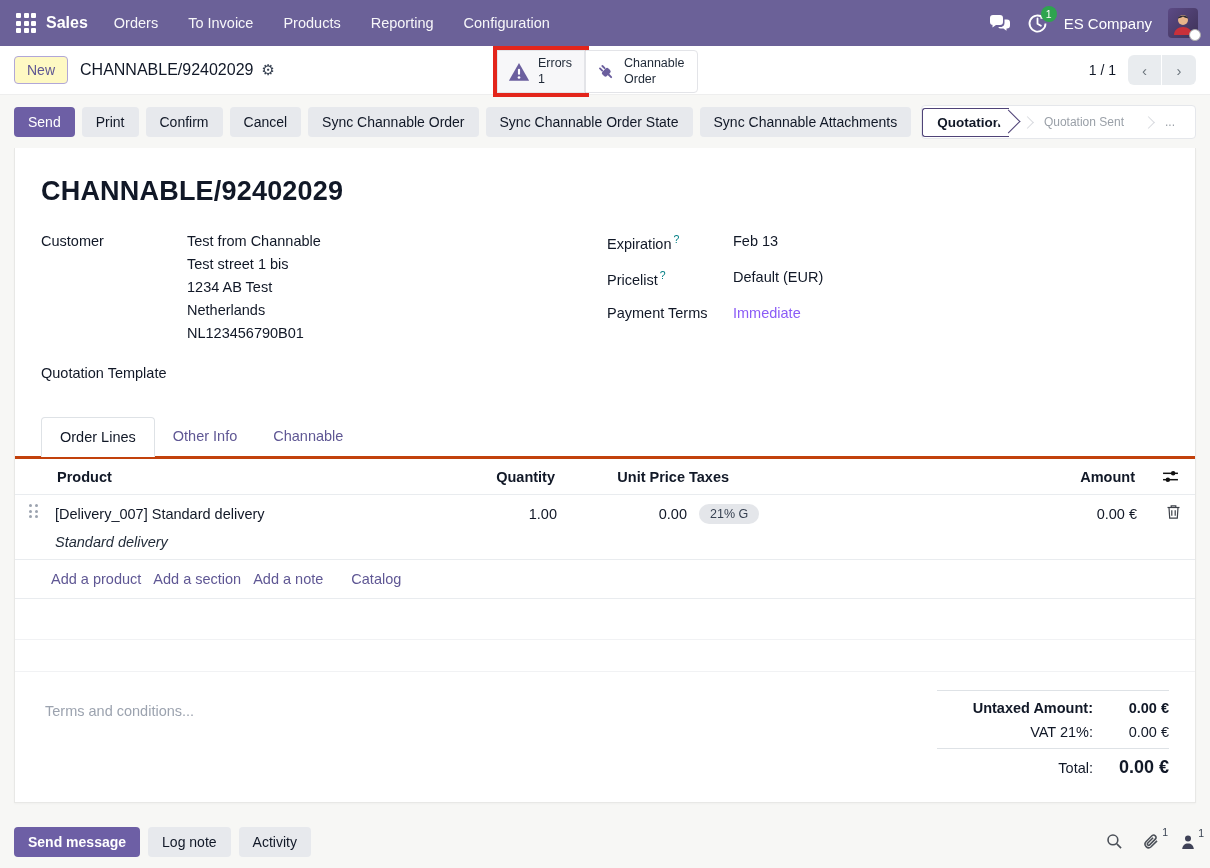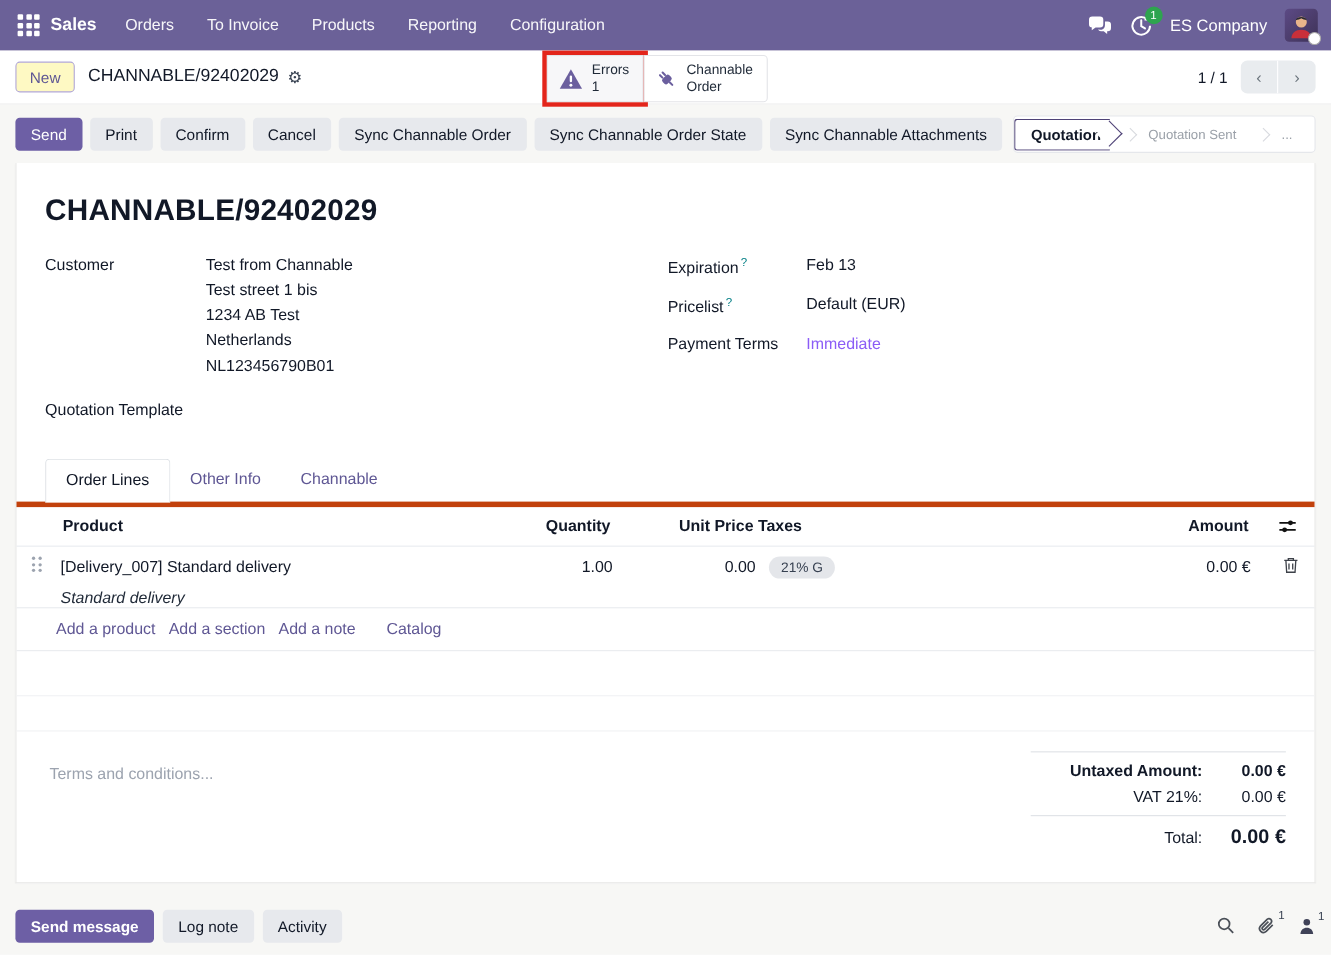--- a/index.html
+++ b/index.html
@@ -81,36 +81,36 @@
   .flabel { width:146px; font-size:14.5px; color:#111827; flex-shrink:0; }
   .fvalue { font-size:14.5px; }
   .help { color:#017e84; font-size:10.5px; vertical-align:super; margin-left:2px; }
   .addr div { margin-top:7px; font-size:14.5px; }
   .placeholder { color:#8b5cf6; }
   .col-right .flabel { width:126px; }
   .col-right .frow { margin-bottom:17px; }
   .qt-row { margin-top:24px; }
 
   
-  .tabs { display:flex; margin-top:26px; border-bottom:5px solid #c2410c; padding:0 26px; }
+  .tabs { display:flex; margin-top:26px; border-bottom:3px solid #c2410c; padding:0 26px; }
   .tab { padding:11px 18px; font-size:14.5px; color:#5f5794; cursor:pointer; }
   .tab.active { color:#111827; background:#fff; border:1px solid #dee2e6; border-bottom:1px solid #fff;
                 border-radius:4px 4px 0 0; margin-bottom:-1px; }
 
   
   .olines { width:100%; }
   .orow { display:grid; grid-template-columns:26px 1fr 110px 130px 330px 120px 44px;
           align-items:center; padding:0 14px 0 14px; border-bottom:1px solid #e9ecef; }
   .ohead { font-weight:bold; font-size:14.5px; }
   .ohead > div { padding:9px 2px; }
   .cell-r { text-align:right; }
   .cell-taxes { padding-left:12px; }
   .handle { display:grid; grid-template-columns:repeat(2,3px); gap:2.5px; width:9px; cursor:grab; }
   .handle i { width:3px; height:3px; border-radius:50%; background:#9ca3af; }
-  .line-row { padding-top:9px; align-items:start; }
+  .line-row { padding-top:9px; padding-bottom:9px; align-items:start; }
   .prod-name { font-size:14.5px; padding-top:2px; }
   .prod-desc { font-style:italic; font-size:14.5px; margin-top:12px; color:#1f2937; }
   .num { padding-top:2px; font-size:14.5px; }
   .tax-pill { display:inline-block; background:#e4e6ea; border-radius:11px; padding:3px 11px;
               font-size:12.5px; color:#374151; cursor:pointer; }
   .trash { cursor:pointer; margin-left:14px; display:inline-block; }
   .links-row { display:flex; gap:12px; padding:11px 14px 11px 36px; border-bottom:1px solid #e9ecef;
                font-size:14.5px; }
   .links-row span { color:#5f5794; cursor:pointer; }
   .links-row .catalog { margin-left:16px; }

